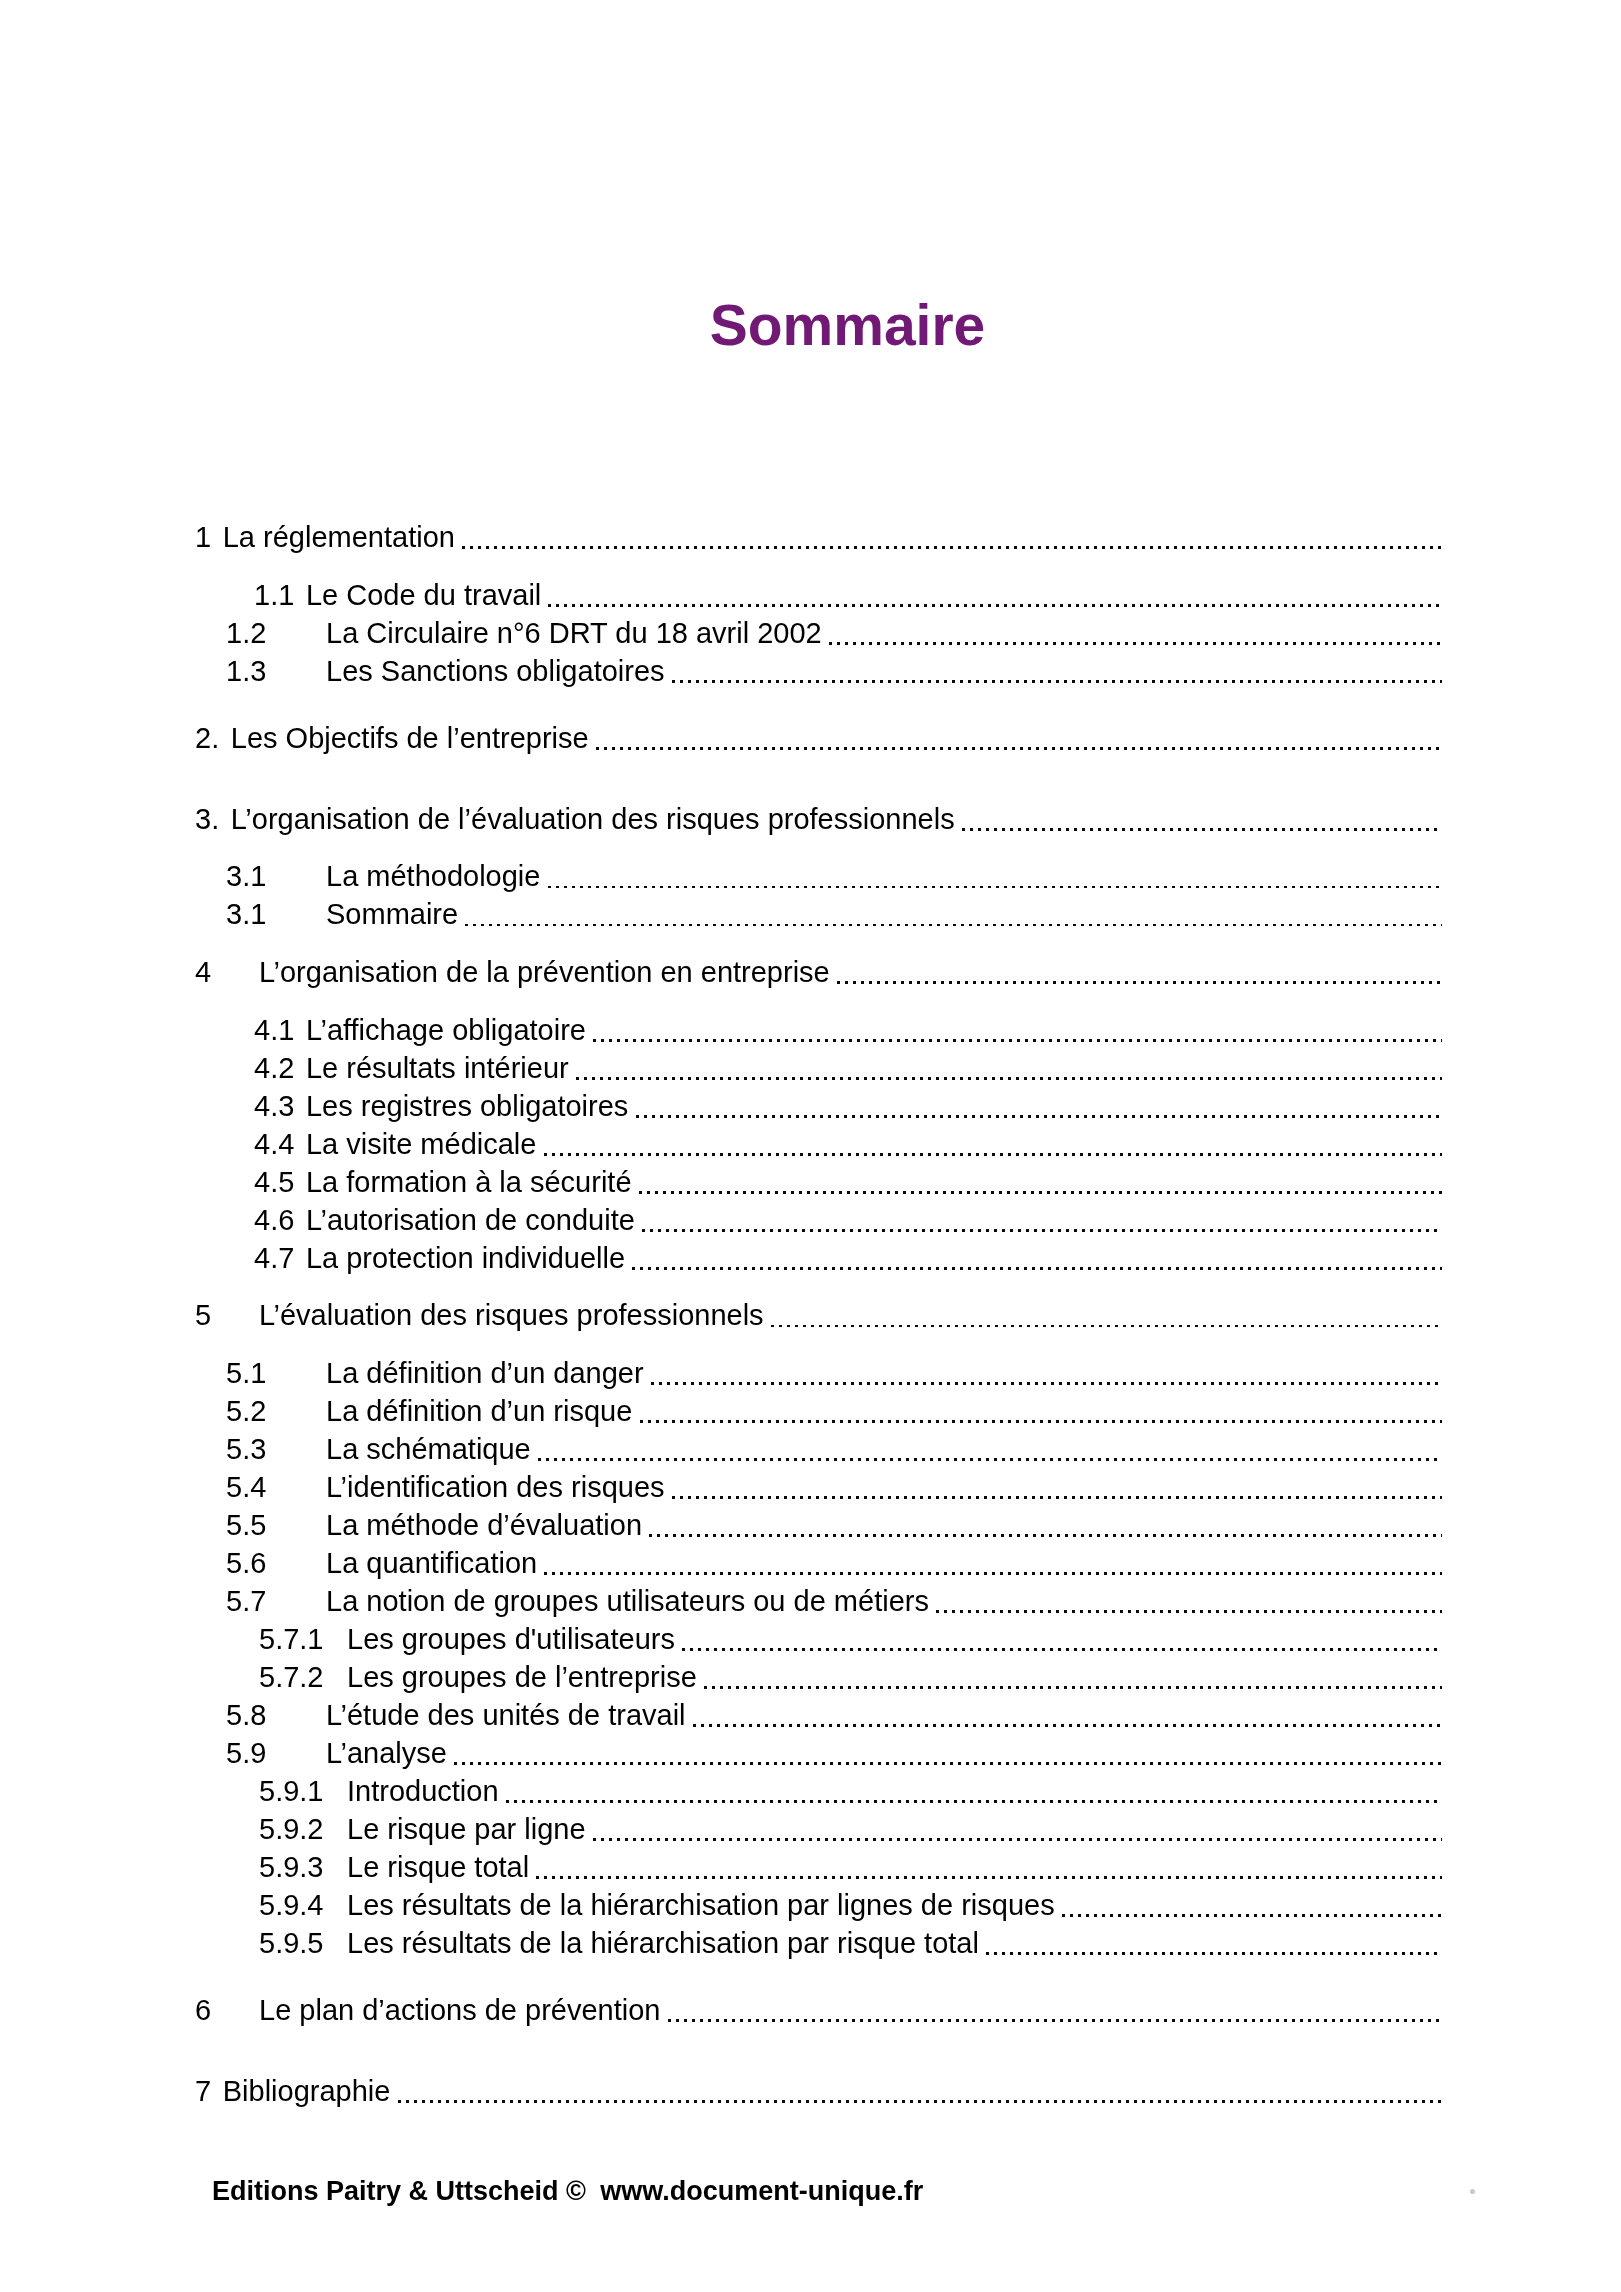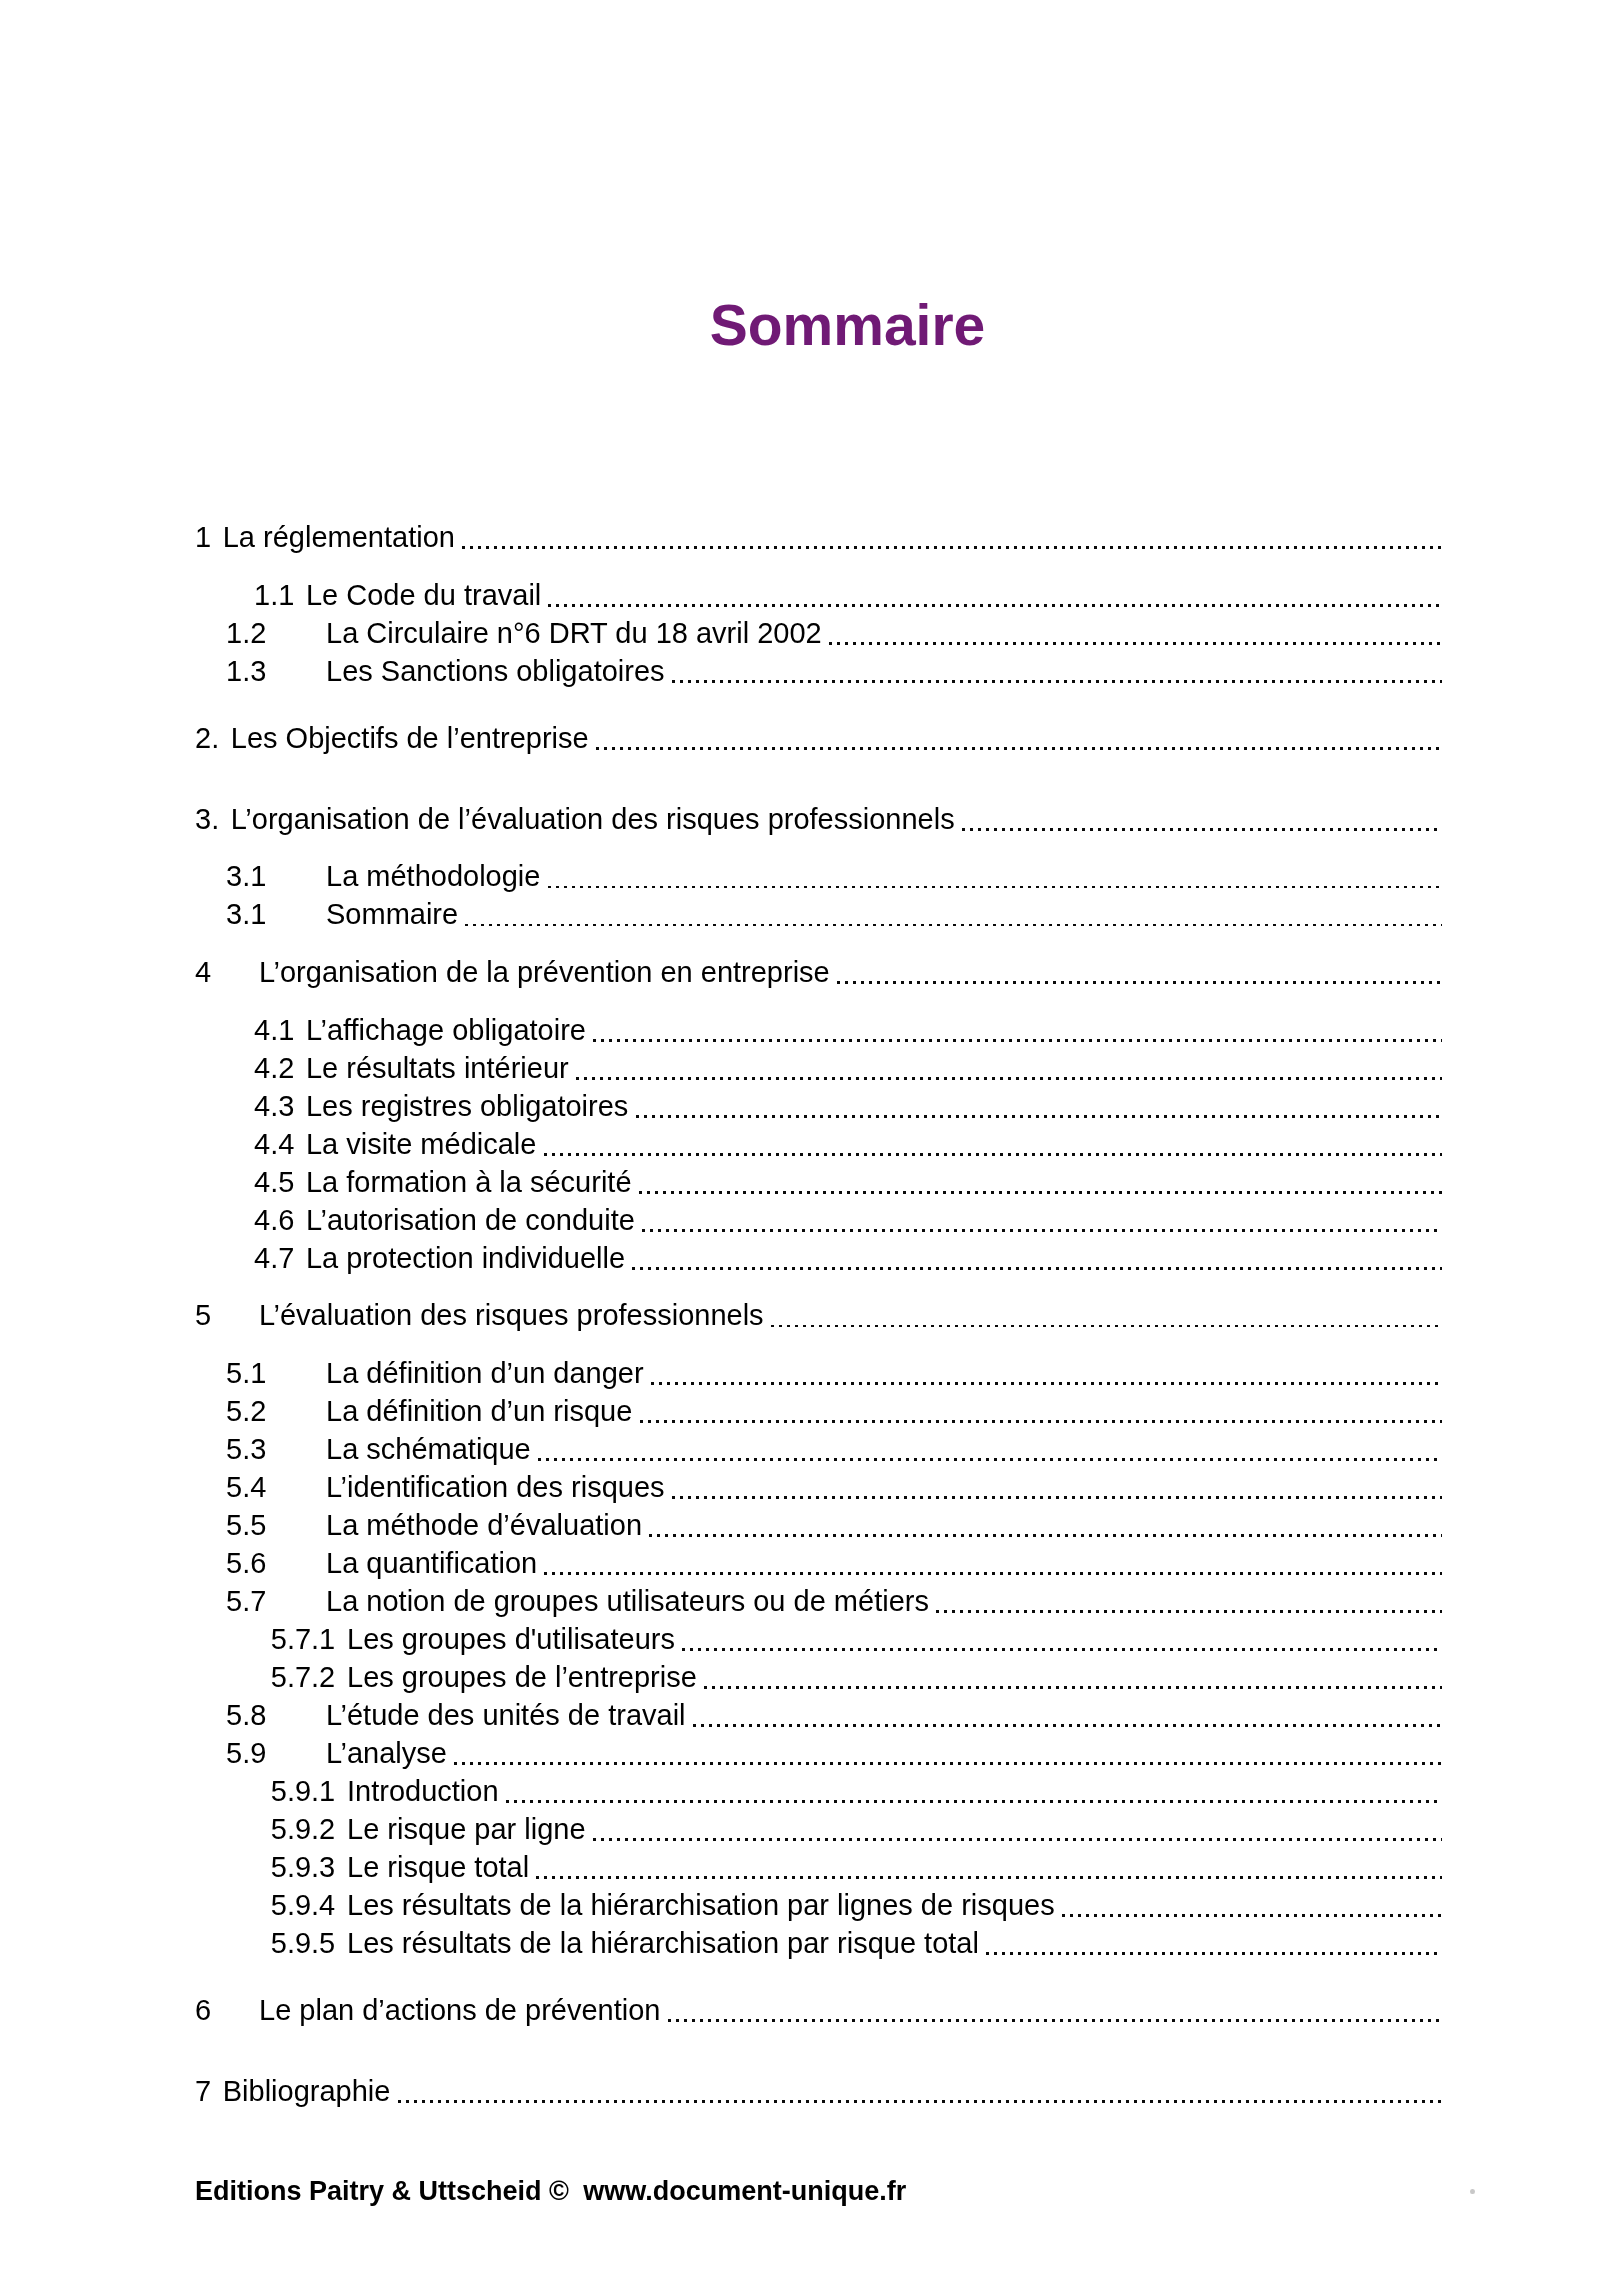--- a/index.html
+++ b/index.html
@@ -46,30 +46,30 @@
     margin-bottom:7.2px;
     margin-left:7.2px;
     background-image:repeating-linear-gradient(to right,#0a0a0a 0px,#0a0a0a 2.7px,transparent 2.7px,transparent 8px);
     background-repeat:repeat-x;
   }
   
   .h1a .num{margin-right:11.6px;}
   .h1b .num{min-width:64px;}
   .h2a{margin-left:31px;} .h2a .num{margin-right:11.6px;margin-left:28px;}
   .h2b{margin-left:31px;} .h2b .num{min-width:100px;}
-  .h3{margin-left:64px;text-align:center;}  .h3 .num{min-width:88px;}
+  .h3{margin-left:64px;}  .h3 .num{min-width:88px;}
   
   .sp-first{margin-top:0;}
   .sp-row{margin-top:0;}
   .sp-group{margin-top:19.7px;}
   .sp-section{margin-top:29px;}
   .sp-large{margin-top:43px;}
   .footer{
     position:absolute;
-    left:195px;
+    left:212px;
     top:2176px;
     font-size:27px;
     font-weight:bold;
     white-space:nowrap;
   }
   .footer .url{margin-left:14.3px;}
   .speck{
     position:absolute;
     left:1470px;
     top:2189px;

